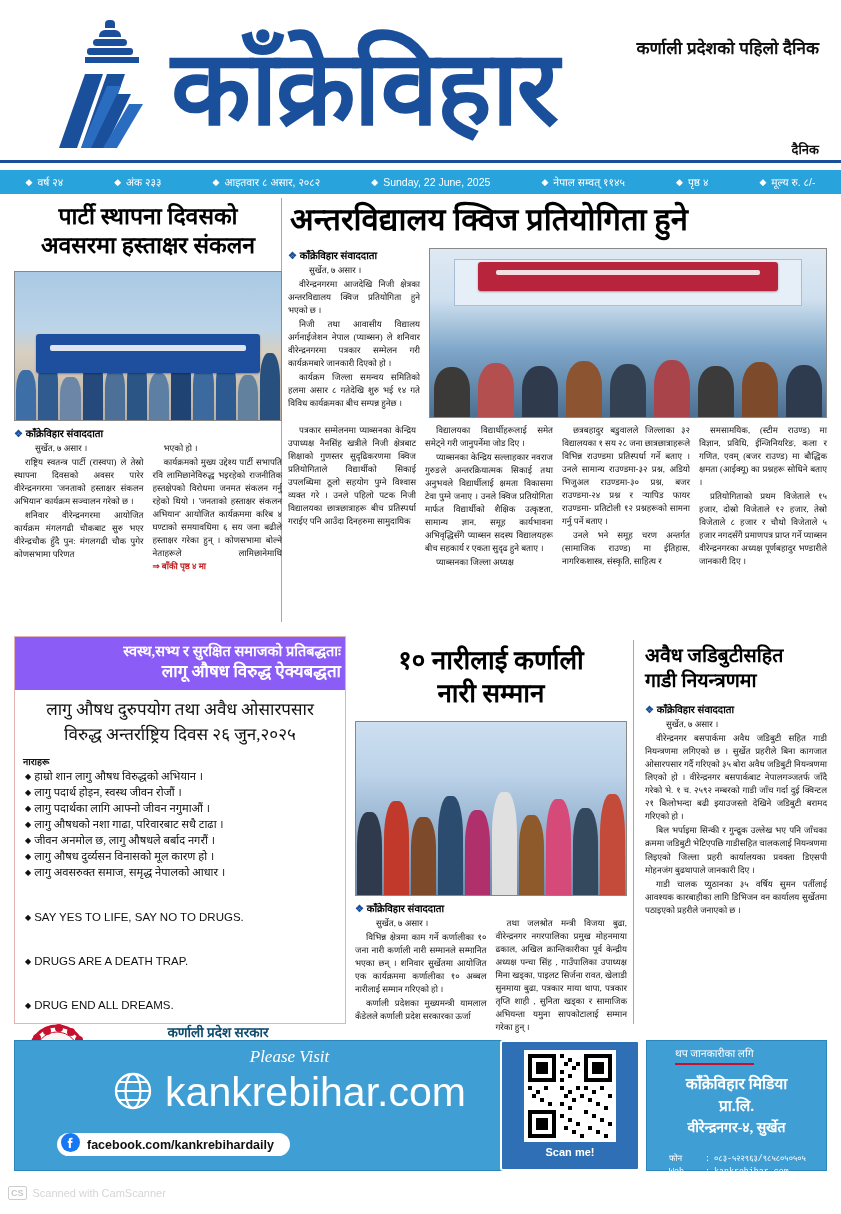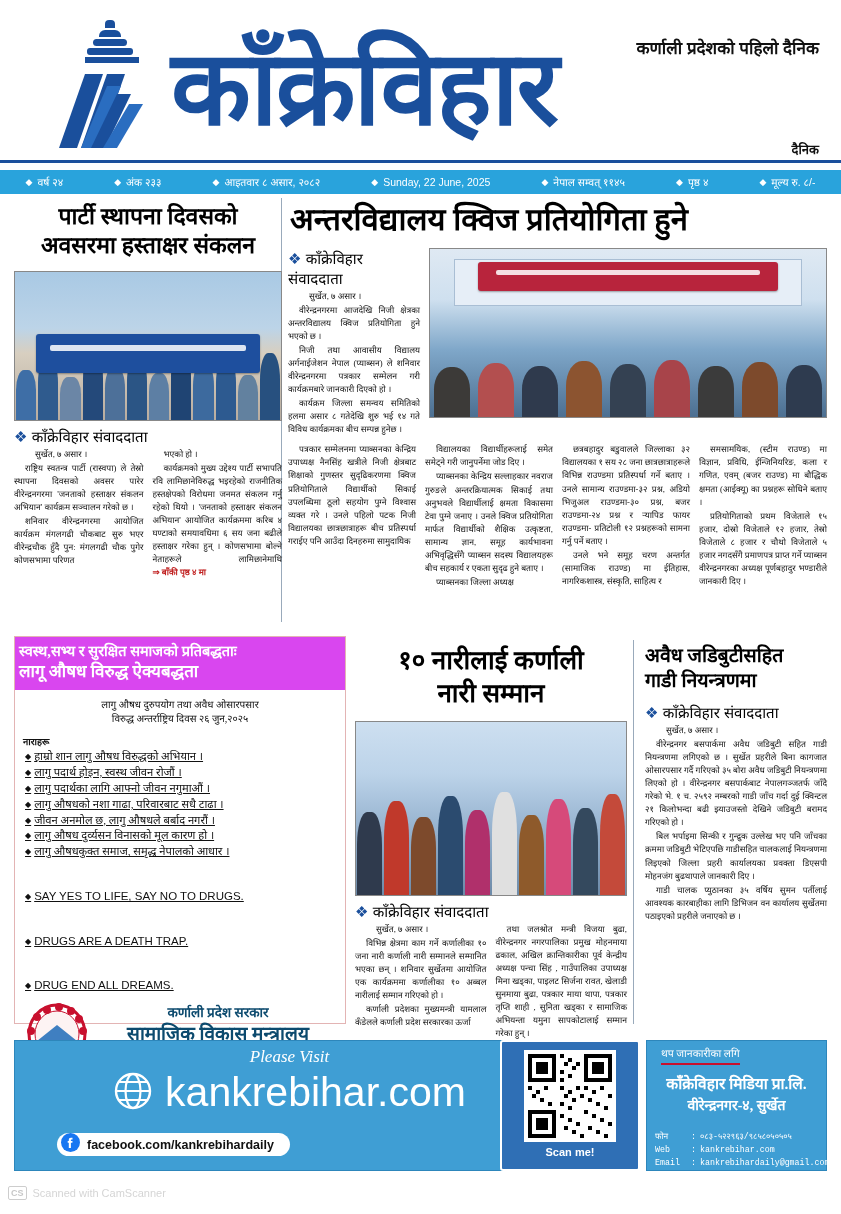--- a/index.html
+++ b/index.html
@@ -60,21 +60,21 @@
     font-family:"Liberation Serif", serif; font-weight:bold; text-align:center;
     line-height:1.28; color:#000;
   }
   .hl-left { font-size:23px; padding:6px 2px 10px; }
   .hl-main { font-size:31px; padding:4px 2px 8px; text-align:left; }
 
   .photo { width:100%; position:relative; overflow:hidden; border:1px solid #888; }
 
   
   .byline {
-    font-size:15px; font-weight:normal; color:#000; margin-bottom:2px;
+    font-size:10px; font-weight:bold; color:#000; margin-bottom:2px;
     font-family:"Liberation Sans", sans-serif;
   }
   .byline .bullet { color:#1a4f9c; }
   .place { font-size:8.6px; margin:0 0 2px 10px; }
   .txt { font-size:8.6px; line-height:1.52; text-align:justify; text-justify:inter-word; color:#111; }
   .txt p { text-indent:11px; margin-bottom:1px; }
   .cols2 { column-count:2; column-gap:9px; }
   .jump { color:#c02020; font-weight:bold; white-space:nowrap; }
 
   
@@ -95,28 +95,28 @@
   .seats { position:absolute; left:0; right:0; bottom:0; height:46%; display:flex; align-items:flex-end; justify-content:space-around; }
   .seats span { width:9%; border-radius:45% 45% 0 0; }
   .stage-bg { position:absolute; left:6%; right:6%; top:6%; height:28%; background:#e6eef7; border:1px solid #a9bed4; }
 
   
   .adbox {
     position:absolute; left:14px; top:440px; width:332px; height:388px;
     border:1px solid #e3b4b4; background:#fff;
   }
   .ad-red {
-    background:#d946ef; color:#fff; text-align:left;
+    background:#8b5cf6; color:#fff; text-align:right;
     padding:5px 4px 7px; font-weight:bold; line-height:1.3;
   }
   .ad-red .l1 { font-size:14.5px; }
   .ad-red .l2 { font-size:17px; }
-  .ad-sub { text-align:center; font-size:10px; line-height:1.45; padding:8px 10px 4px; }
+  .ad-sub { text-align:center; font-size:17px; line-height:1.45; padding:8px 10px 4px; }
   .ad-naara { font-size:9.5px; font-weight:bold; padding:4px 0 1px 8px; }
-  .ad-list { padding:0 8px 4px 10px;text-decoration:underline; }
+  .ad-list { padding:0 8px 4px 10px; }
   .ad-list li { list-style:none; font-size:11.2px; line-height:1.42; white-space:nowrap; }
   .ad-list li::before { content:"\25C6"; font-size:8px; margin-right:3px; position:relative; top:-1px; }
   .ad-list li.en { font-family:"Liberation Sans", sans-serif; font-size:11.5px;margin-top:28px; }
   .ad-foot { display:flex; align-items:center; gap:8px; padding:4px 6px 6px 10px; }
   .emblem { width:64px; height:64px; position:relative; flex:0 0 64px; }
   .ad-gov { color:#0c4a6e; font-weight:bold; line-height:1.25; text-align:center; flex:1; }
   .ad-gov .g1 { font-size:13.5px; }
   .ad-gov .g2 { font-size:19px; }
   .ad-gov .g3 { font-size:12.5px; }
 
@@ -138,21 +138,21 @@
   .fm {
     position:absolute; left:486px; top:0; width:140px; height:131px;
     background:#2f6fb5; border:2px solid #fff; border-radius:3px;
     display:flex; flex-direction:column; align-items:center; padding-top:8px;
   }
   .qr { width:92px; height:92px; background:#fff; padding:4px; }
   .scanme { color:#fff; font-size:11px; font-weight:bold; font-family:"Liberation Sans", sans-serif; margin-top:4px; }
 
   .fr {
     position:absolute; left:632px; top:0; width:181px; height:131px;
-    background:#3f9ed4; border:1px solid #2d86bb; padding:5px 8px;
+    background:#3f9ed4; border:1px solid #2d86bb; padding:5px 22px;
   }
   .fr-top { color:#fff; font-size:10.5px; padding-left:6px; }
   .fr-top u { text-decoration:none; border-bottom:2px solid #c8102e; padding-bottom:3px; display:inline-block; }
   .fr-name { color:#fff; font-weight:bold; font-size:15.5px; text-align:center; margin-top:7px; }
   .fr-addr { color:#fff; font-size:14px; text-align:center; font-weight:bold; margin-top:1px; }
   .fr-rows { margin-top:17px; font-size:8.3px; color:#fff; font-family:Liberation Mono, monospace; }
   .fr-rows .r { display:flex; gap:2px; line-height:1.55; }
   .fr-rows .k { width:34px; flex:0 0 34px; }
   .fr-rows .c { width:7px; flex:0 0 7px; }
 
@@ -343,21 +343,21 @@
       <div>विरुद्ध अन्तर्राष्ट्रिय दिवस २६ जुन,२०२५</div>
     </div>
     <div class="ad-naara">नाराहरू</div>
     <ul class="ad-list">
       <li>हाम्रो शान लागु औषध विरुद्धको अभियान ।</li>
       <li>लागु पदार्थ होइन, स्वस्थ जीवन रोजौं ।</li>
       <li>लागु पदार्थका लागि आफ्नो जीवन नगुमाऔं ।</li>
       <li>लागु औषधको नशा गाढा, परिवारबाट सधै टाढा ।</li>
       <li>जीवन अनमोल छ, लागु औषधले बर्बाद नगरौं ।</li>
       <li>लागु औषध दुर्व्यसन विनासको मूल कारण हो ।</li>
-      <li>लागु औषधकुक्त समाज, समृद्ध नेपालको आधार ।</li>
+      <li>लागु अवसरुक्त समाज, समृद्ध नेपालको आधार ।</li>
       <li class="en">SAY YES TO LIFE, SAY NO TO DRUGS.</li>
       <li class="en">DRUGS ARE A DEATH TRAP.</li>
       <li class="en">DRUG END ALL DREAMS.</li>
     </ul>
     <div class="ad-foot">
       <div class="emblem">
         <svg width="64" height="64" viewBox="0 0 64 64">
           <ellipse cx="32" cy="33" rx="28" ry="29" fill="none" stroke="#c8102e" stroke-width="3"></ellipse>
           <ellipse cx="32" cy="33" rx="22" ry="23" fill="#fdf3f3" stroke="#c8102e" stroke-width="1"></ellipse>
           <path d="M12 40 L32 24 L52 40 Z" fill="#3f7fc1"></path>

